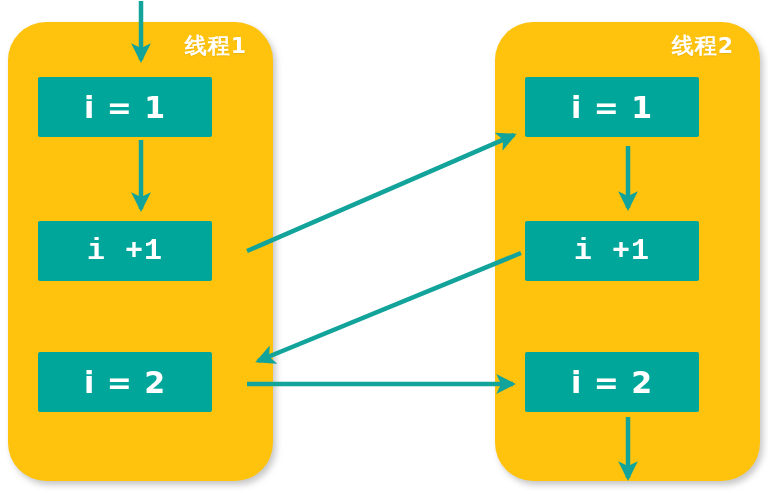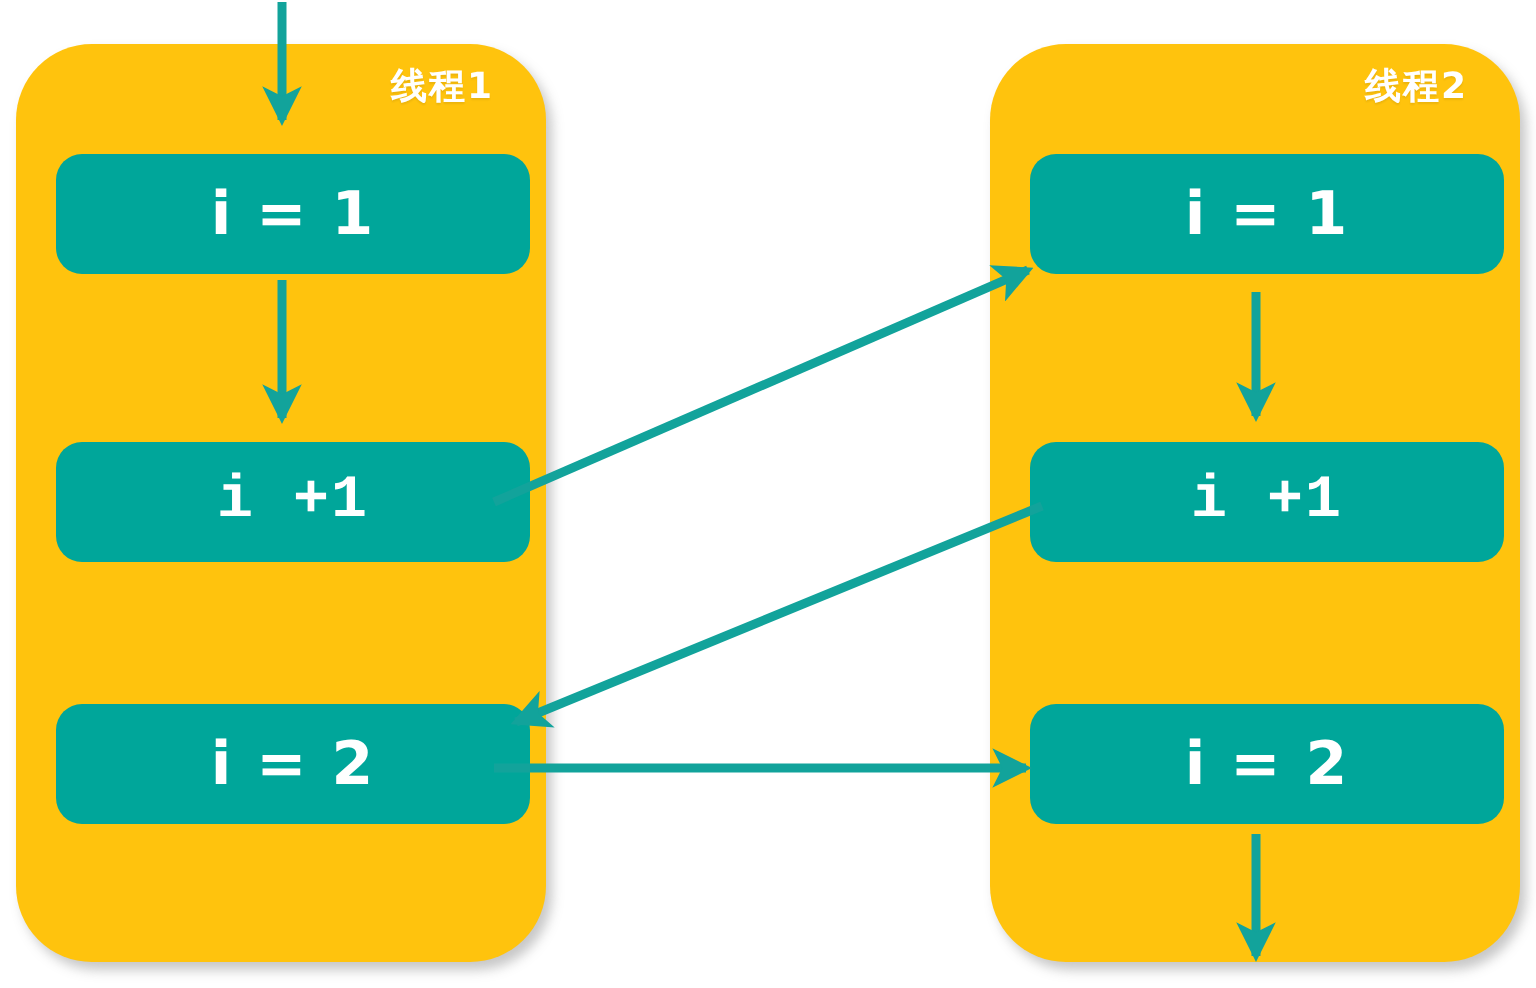--- a/index.html
+++ b/index.html
@@ -22,32 +22,32 @@
     border-radius: 38px;
     box-shadow: 3px 4px 6px rgba(130,130,130,0.45);
   }
   .thread-container.t1 { left: 8px; }
   .thread-container.t2 { left: 495px; }
   .thread-label {
     position: absolute;
     top: 9px;
     right: 26px;
     color: #ffffff;
-    font-size: 18px;
+    font-size: 22px;
     font-weight: bold;
     letter-spacing: 1px;
     text-shadow: 0 1px 1px rgba(0,0,0,0.08);
   }
   .flow-node {
     position: absolute;
-    left: 20px;
-    width: 237px;
+    left: 30px;
+    width: 174px;
     height: 60px;
     background: #00A69A;
-    border-radius: 13px;
+    border-radius: 2px;
     display: flex;
     align-items: center;
     justify-content: center;
     color: #ffffff;
     font-size: 30px;
     font-weight: bold;
     letter-spacing: 1px;
   }
   .flow-node.row-0 { top: 55px; }
   .flow-node.row-1 { top: 199px; font-family: Liberation Mono, monospace; }

